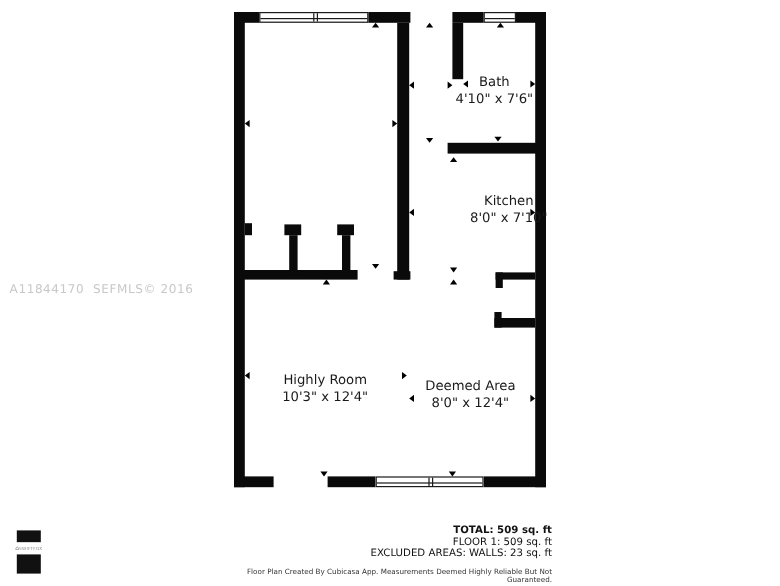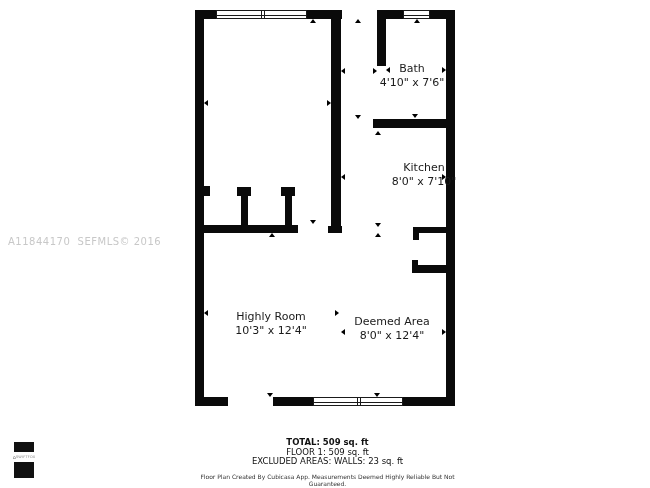--- a/index.html
+++ b/index.html
@@ -19,21 +19,21 @@
   .arrow{position:absolute;width:0;height:0;}
   .arrow.up{border-left:3px solid transparent;border-right:3px solid transparent;border-bottom:4px solid #000;}
   .arrow.down{border-left:3px solid transparent;border-right:3px solid transparent;border-top:4px solid #000;}
   .arrow.left{border-top:3px solid transparent;border-bottom:3px solid transparent;border-right:4px solid #000;}
   .arrow.right{border-top:3px solid transparent;border-bottom:3px solid transparent;border-left:4px solid #000;}
   #watermark{
     position:absolute;left:8px;top:236px;font-size:10px;color:#c8c8c8;
     letter-spacing:0.5px;white-space:pre;
   }
   #footer{
-    position:absolute;left:195px;top:438px;width:265px;text-align:center;color:#111;
+    position:absolute;left:195px;top:438px;width:265px;text-align:right;color:#111;
   }
   #footer .total{font-size:8.5px;font-weight:bold;line-height:9.5px;}
   #footer .line{font-size:8.5px;line-height:9.5px;}
   #footer .disclaimer{font-size:6px;line-height:7px;margin-top:6px;color:#333;}
   #logo{position:absolute;left:14px;top:442px;width:20px;}
   #logo .blk-top{width:20px;height:10px;background:#111;}
   #logo .band{width:20px;height:10px;background:#fff;display:flex;align-items:center;justify-content:center;}
   #logo .band .glyph{font-size:5px;color:#777;line-height:5px;}
   #logo .band .brand{font-size:3.5px;color:#888;letter-spacing:0.2px;line-height:4px;}
   #logo .blk-bot{width:20px;height:16px;background:#111;}

